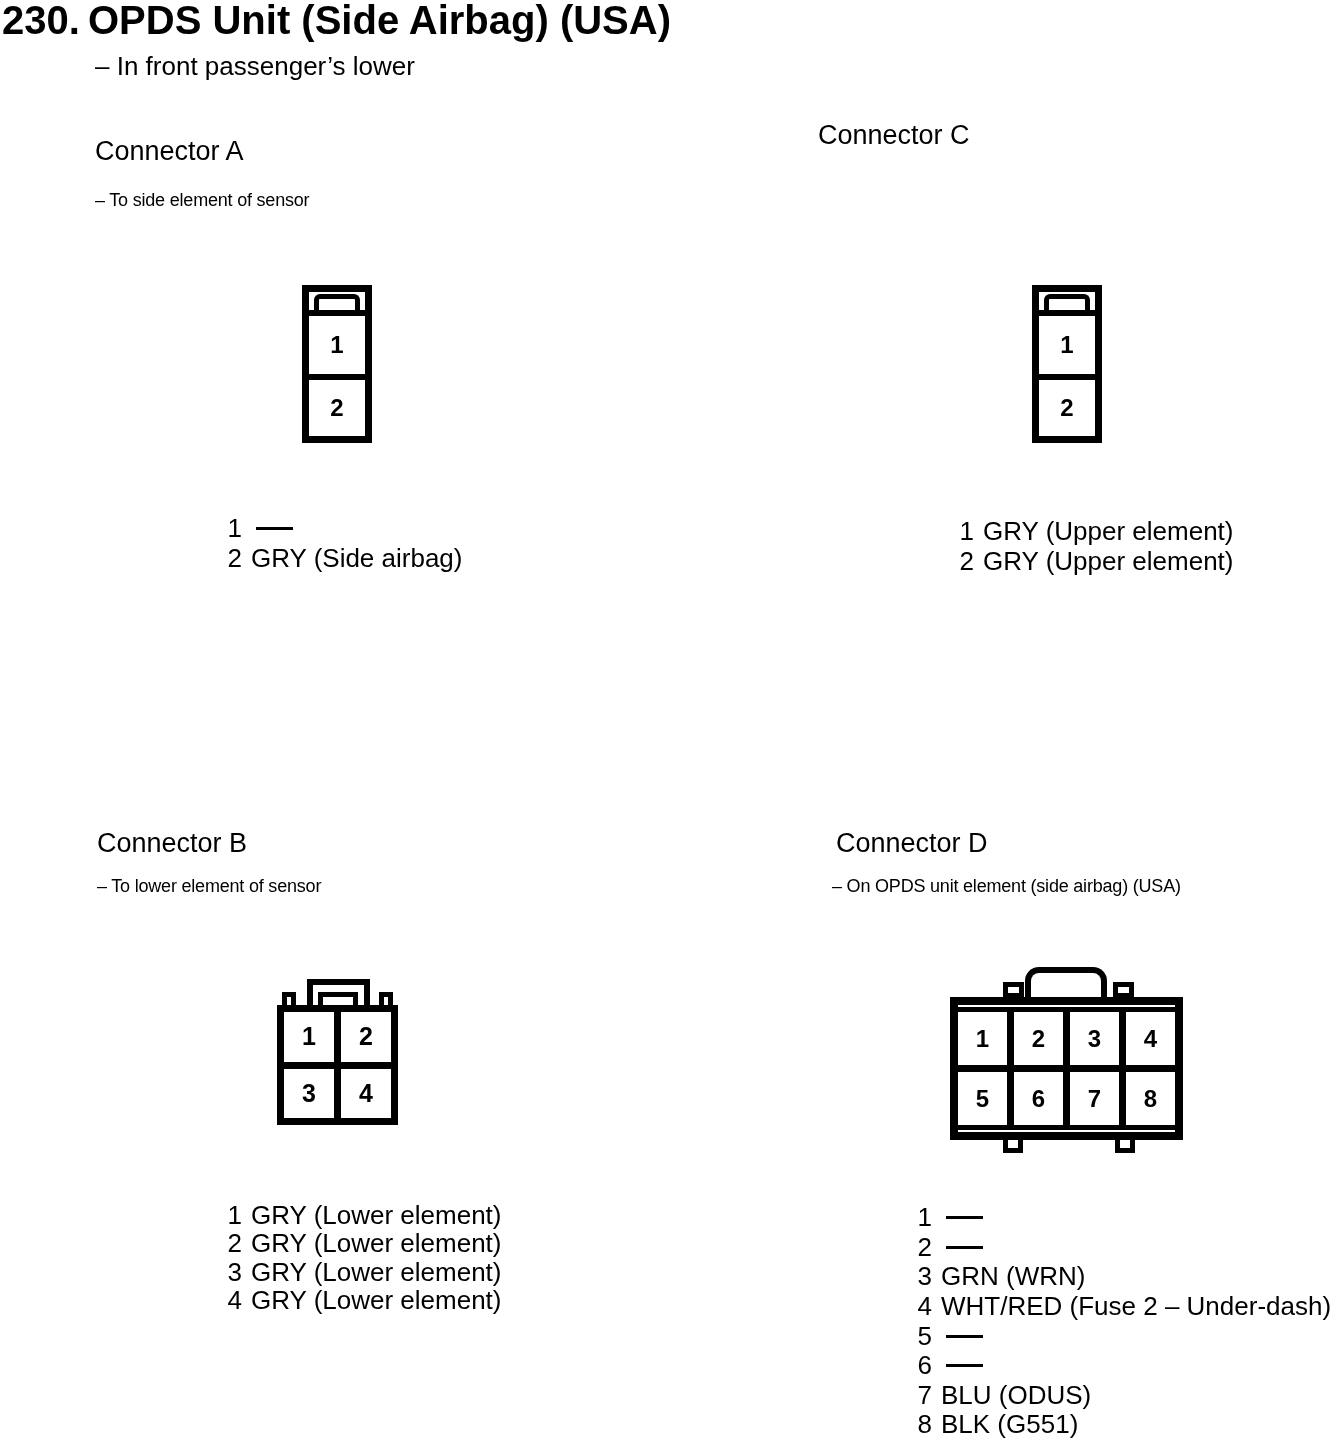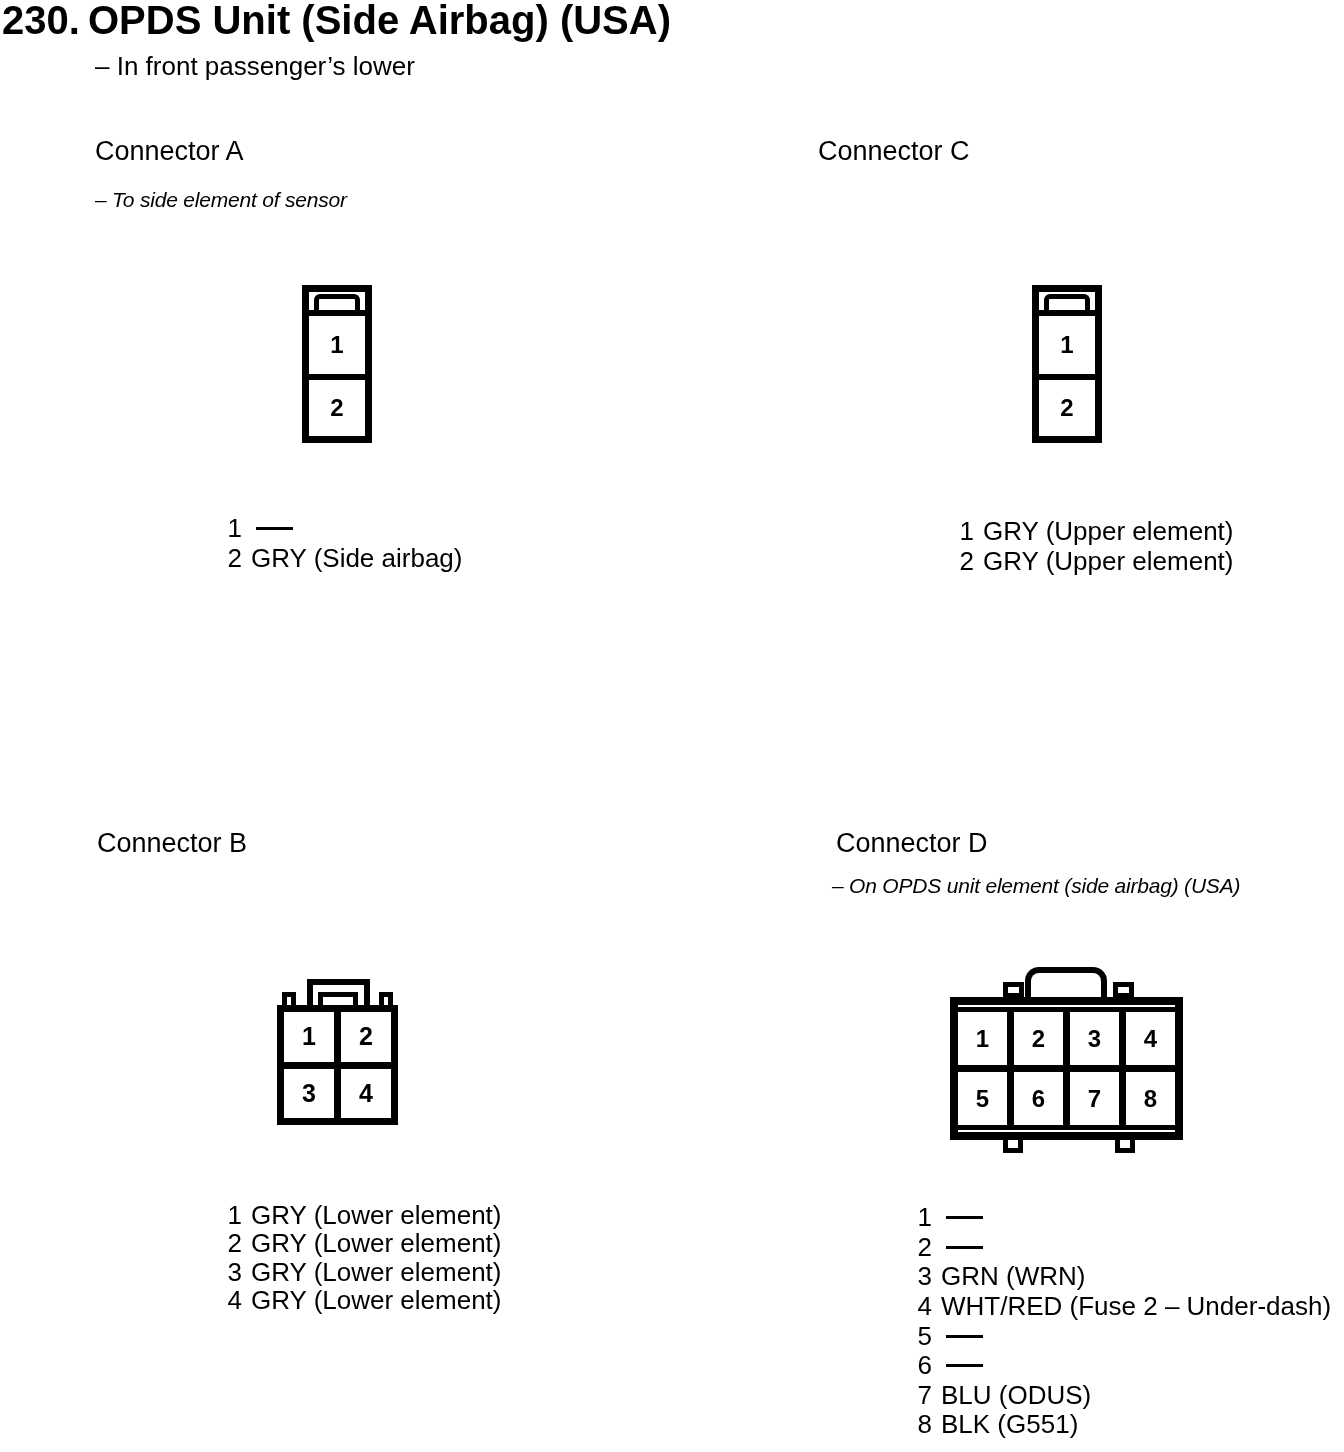--- a/index.html
+++ b/index.html
@@ -7,23 +7,23 @@
         font-family:"Liberation Sans", sans-serif;overflow:hidden;}
   .abs{position:absolute;}
 
   
   .doc-number{left:2px;top:-2px;font-size:40px;font-weight:bold;line-height:44px;}
   .doc-title{left:88px;top:-2px;font-size:40px;font-weight:bold;line-height:44px;white-space:nowrap;}
   .notes{left:95px;top:51px;font-size:26px;line-height:31px;}
 
   
   .section-heading{font-size:27px;font-weight:normal;line-height:34px;white-space:nowrap;}
-  .section-note{font-size:21px;line-height:30px;white-space:nowrap;letter-spacing:-0.2px;font-style:italic;}
+  .section-note{font-size:18px;line-height:30px;white-space:nowrap;letter-spacing:-0.2px;}
   .h-a{left:95px;top:134px}  .n-a{left:95px;top:185px}
-  .h-c{left:818px;top:134px} .n-c{left:818px;top:185px}
+  .h-c{left:818px;top:118px} .n-c{left:818px;top:185px}
   .h-b{left:97px;top:826px}  .n-b{left:97px;top:871px}
   .h-d{left:836px;top:826px} .n-d{left:832px;top:871px}
 
   
   .conn2{width:70px;height:158px;border:7px solid #000;box-sizing:border-box;background:#fff;}
   .d-a{left:302px;top:285px} .d-c{left:1032px;top:285px}
   .conn2 .band{height:18px;border-bottom:6px solid #000;position:relative;}
   .conn2 .latch{position:absolute;left:50%;transform:translateX(-50%);bottom:0;width:46px;height:16px;
                 border:5px solid #000;border-bottom:none;border-radius:6px 6px 0 0;box-sizing:border-box;background:#fff;}
   .conn2 .cell{display:flex;align-items:center;justify-content:center;font-size:24px;font-weight:bold;}
@@ -124,20 +124,21 @@
       <span class="pin-label">GRY (Upper element)</span>
     </div>
       <div class="pin-row">
       <span class="pin-num">2</span>
 
       <span class="pin-label">GRY (Upper element)</span>
     </div>
     </div>
 
   <div class="abs section-heading h-b">Connector B</div>
+  <div class="abs section-note n-b">– To lower element of sensor</div>
   <div class="abs connB">
     <div class="tab-outer"></div>
     <div class="tab-inner"></div>
     <div class="notch notch-left"></div>
     <div class="notch notch-right"></div>
     <div class="body">
       <div class="grid">
 
       <div class="cellB">1</div>
           <div class="cellB">2</div>

